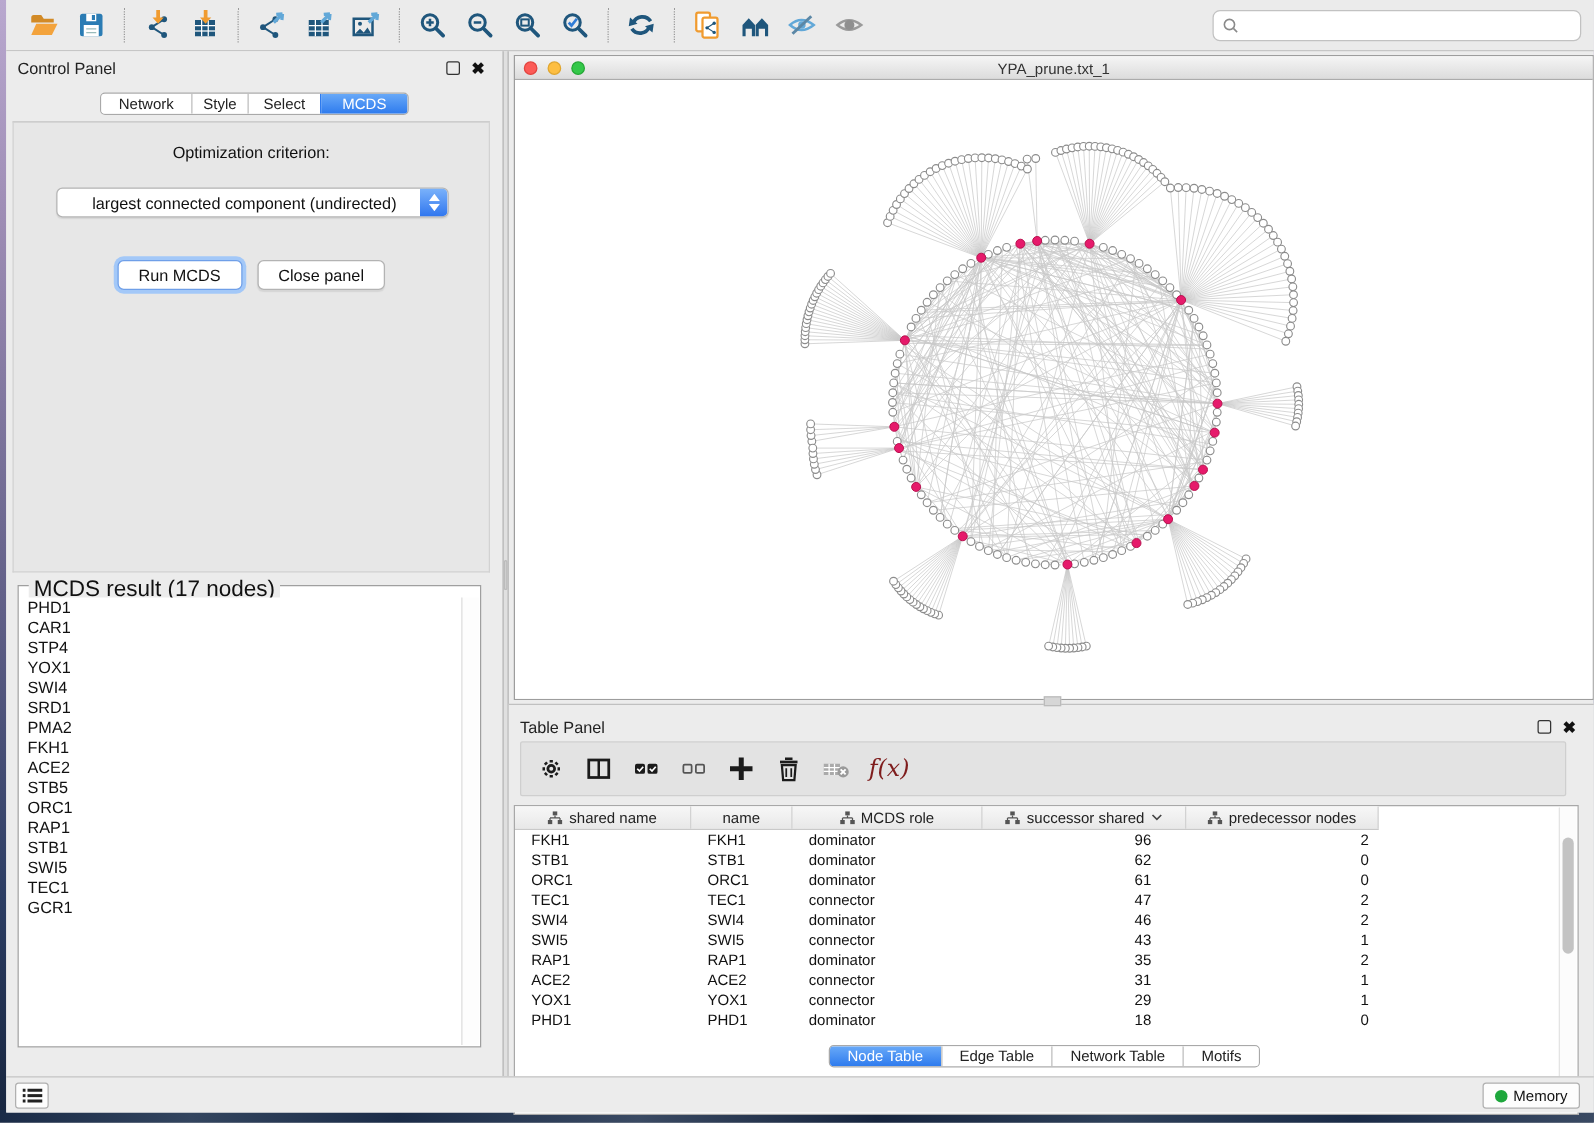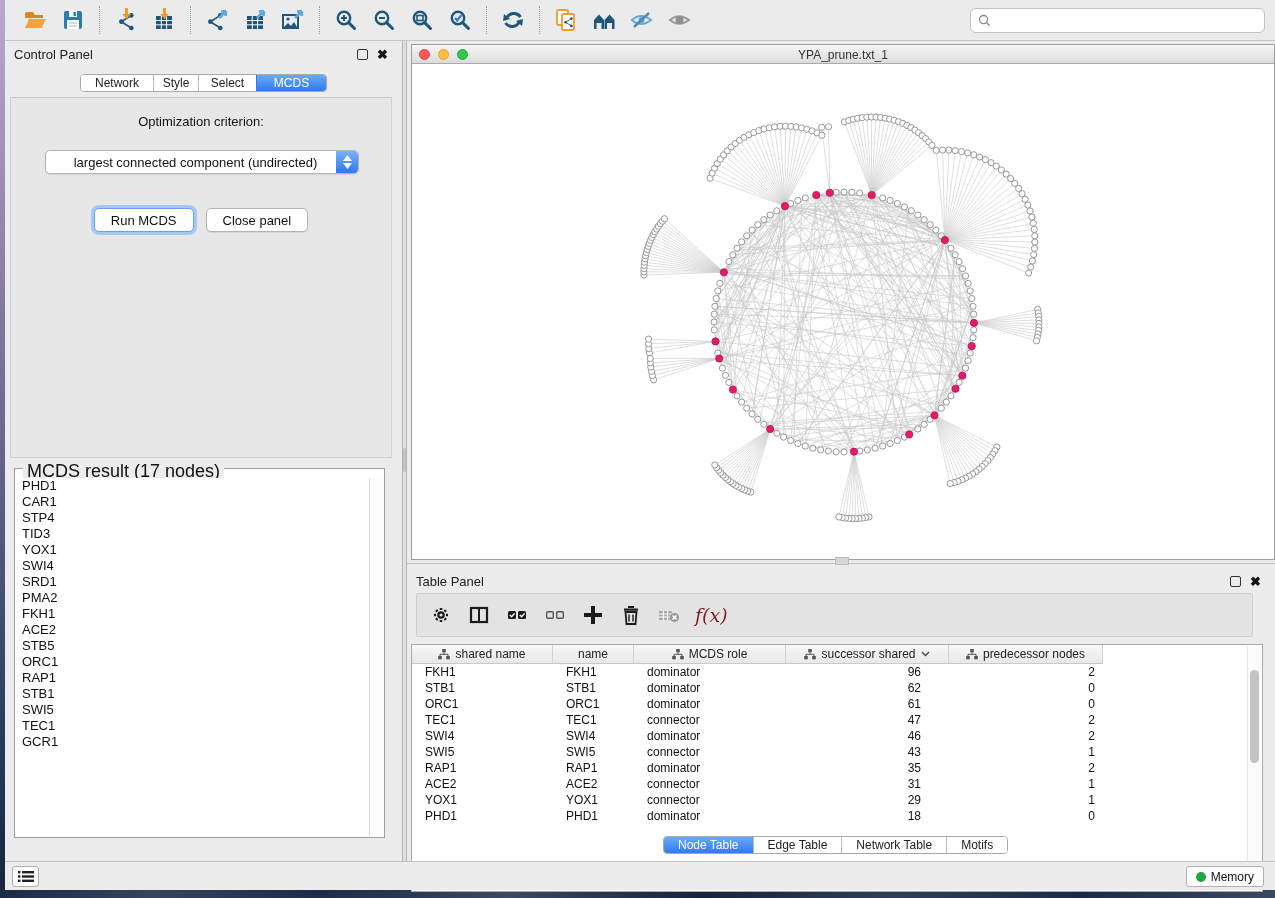--- a/index.html
+++ b/index.html
@@ -320,21 +320,20 @@
         <button class="aqua-btn focus">Run MCDS</button>
         <button class="aqua-btn">Close panel</button>
       </div>
     </div>
     <div class="mcds-box">
       <div class="mcds-legend">MCDS result (17 nodes)</div>
       <div class="mcds-list" id="mcds-list">
           <div class="mcds-item">PHD1</div>
           <div class="mcds-item">CAR1</div>
           <div class="mcds-item">STP4</div>
-          <div class="mcds-item">TID3</div>
           <div class="mcds-item">YOX1</div>
           <div class="mcds-item">SWI4</div>
           <div class="mcds-item">SRD1</div>
           <div class="mcds-item">PMA2</div>
           <div class="mcds-item">FKH1</div>
           <div class="mcds-item">ACE2</div>
           <div class="mcds-item">STB5</div>
           <div class="mcds-item">ORC1</div>
           <div class="mcds-item">RAP1</div>
           <div class="mcds-item">STB1</div>

